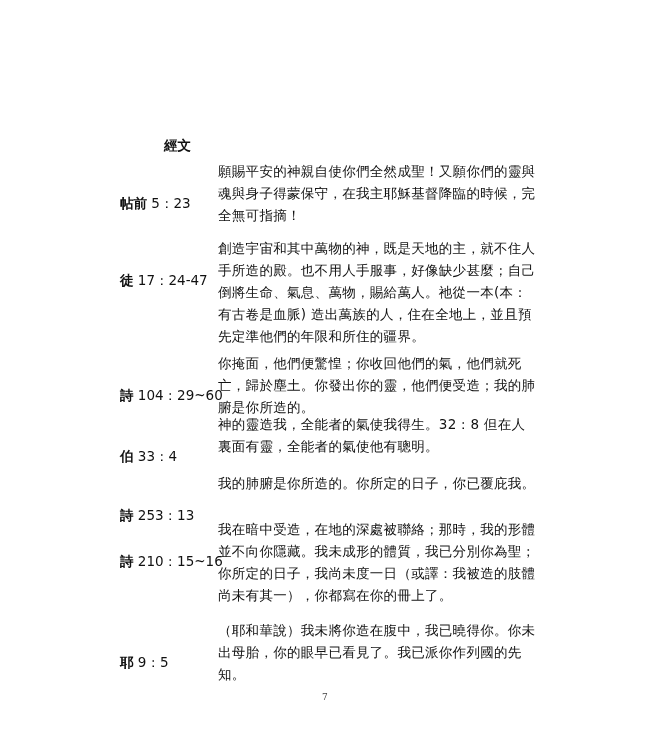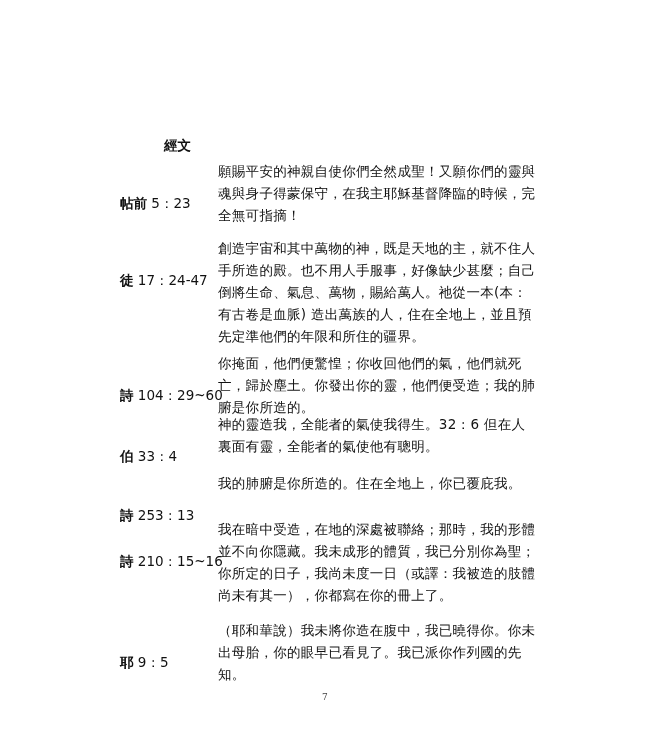--- a/index.html
+++ b/index.html
@@ -33,26 +33,26 @@
     <div class="txt">創造宇宙和其中萬物的神，既是天地的主，就不住人手所造的殿。也不用人手服事，好像缺少甚麼；自己倒將生命、氣息、萬物，賜給萬人。祂從一本(本：有古卷是血脈) 造出萬族的人，住在全地上，並且預先定準他們的年限和所住的疆界。</div>
   </div>
 
   <div class="verse" style="top:352px;">
     <div class="ref"><span>詩</span><span class="num"> 104：29~60</span></div>
     <div class="txt">你掩面，他們便驚惶；你收回他們的氣，他們就死亡，歸於塵土。你發出你的靈，他們便受造；我的肺腑是你所造的。</div>
   </div>
 
   <div class="verse" style="top:413px;">
     <div class="ref"><span>伯</span><span class="num"> 33：4</span></div>
-    <div class="txt">神的靈造我，全能者的氣使我得生。32：6 但在人裏面有靈，全能者的氣使他有聰明。</div>
+    <div class="txt">神的靈造我，全能者的氣使我得生。32：8 但在人裏面有靈，全能者的氣使他有聰明。</div>
   </div>
 
   <div class="verse" style="top:472px;">
     <div class="ref"><span>詩</span><span class="num"> 253：13</span></div>
-    <div class="txt">我的肺腑是你所造的。住在全地上，你已覆庇我。</div>
+    <div class="txt">我的肺腑是你所造的。你所定的日子，你已覆庇我。</div>
   </div>
 
   <div class="verse" style="top:518px;">
     <div class="ref"><span>詩</span><span class="num"> 210：15~16</span></div>
     <div class="txt">我在暗中受造，在地的深處被聯絡；那時，我的形體並不向你隱藏。我未成形的體質，我已分別你為聖；你所定的日子，我尚未度一日（或譯：我被造的肢體尚未有其一），你都寫在你的冊上了。</div>
   </div>
 
   <div class="verse" style="top:619px;">
     <div class="ref"><span>耶</span><span class="num"> 9：5</span></div>
     <div class="txt">（耶和華說）我未將你造在腹中，我已曉得你。你未出母胎，你的眼早已看見了。我已派你作列國的先知。</div>

